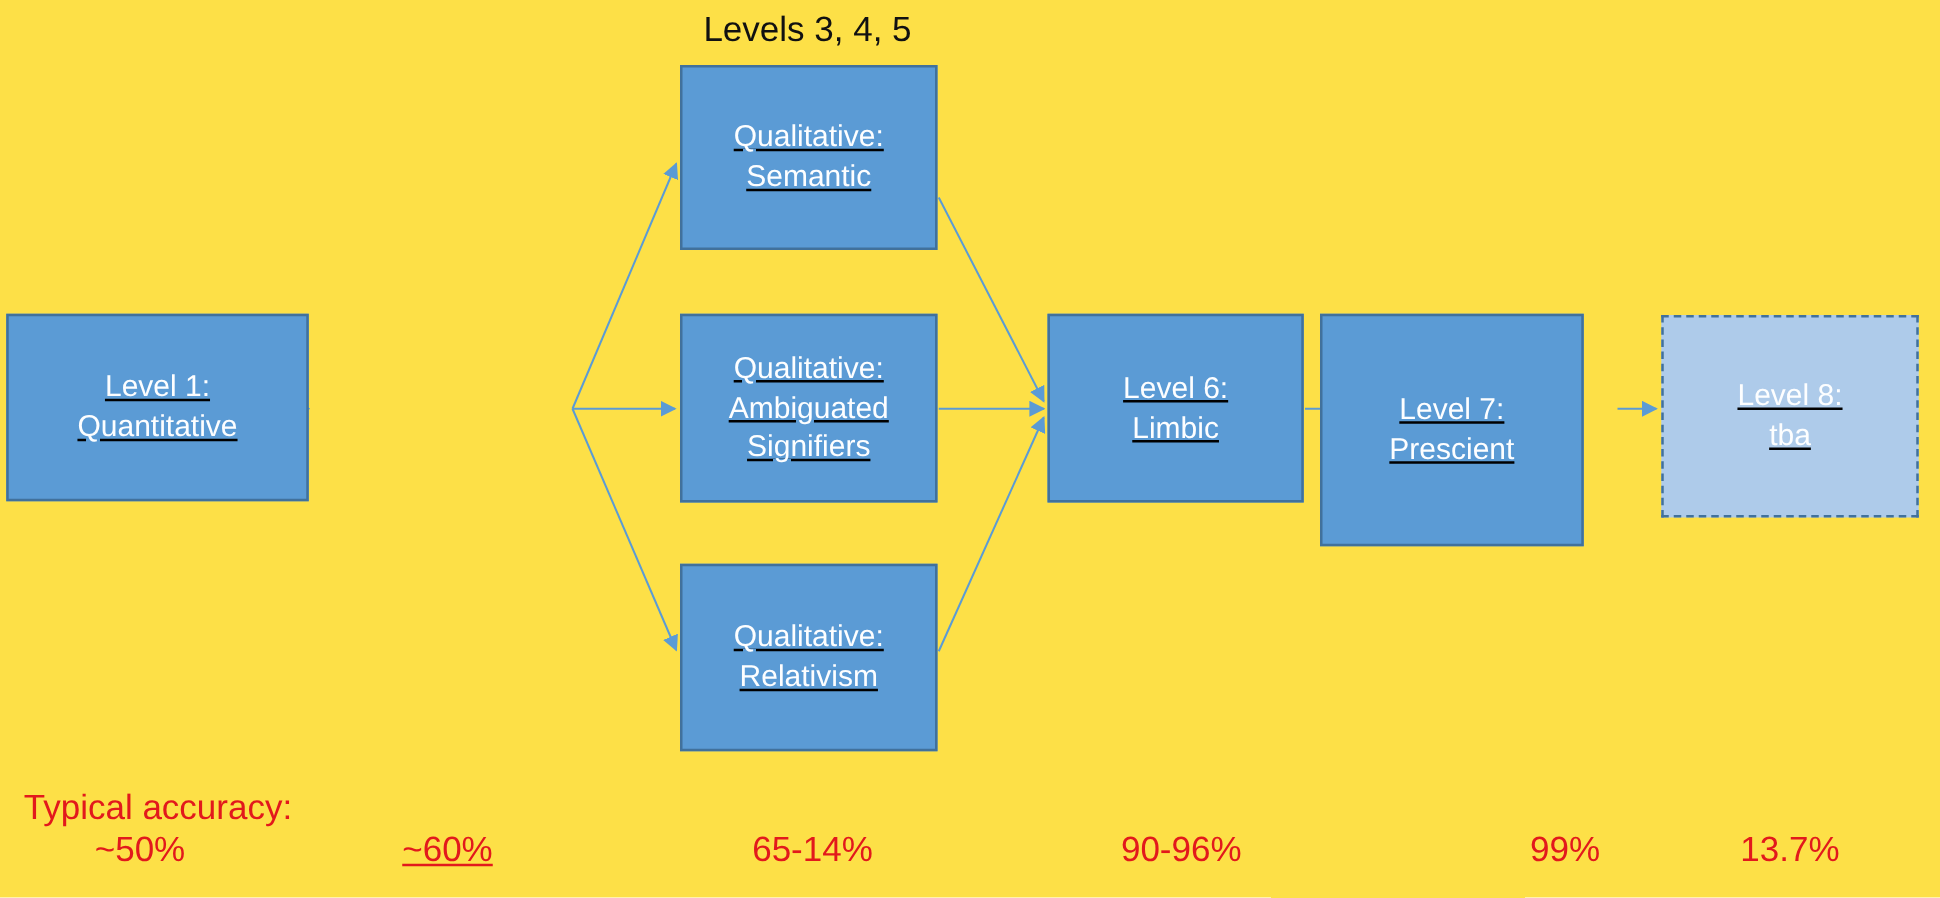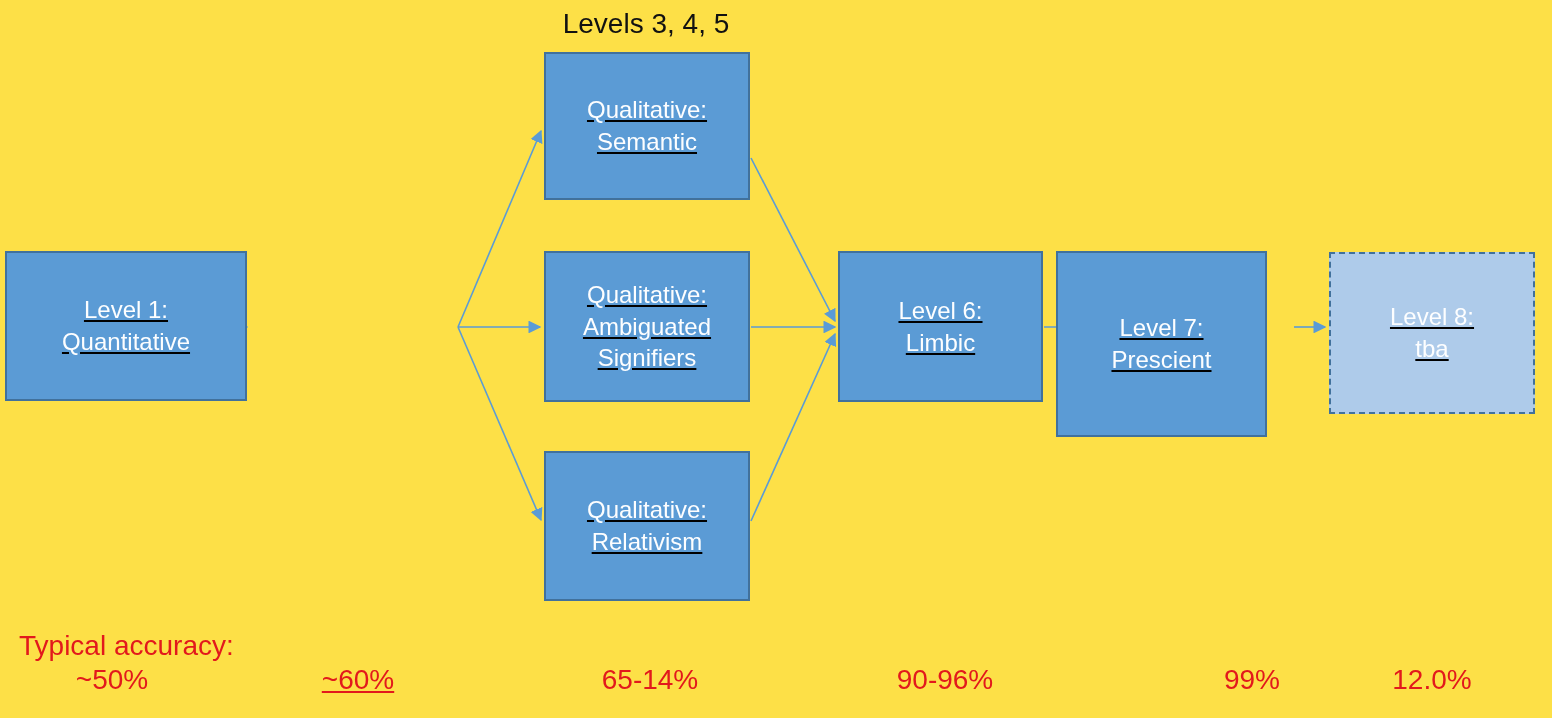--- a/index.html
+++ b/index.html
@@ -151,15 +151,15 @@
 tba</span>
   </div>
 
   <div class="accuracy-label">Typical accuracy:</div>
 
   <div class="accuracy-value" id="acc-0">~50%</div>
   <div class="accuracy-value" id="acc-1">~60%</div>
   <div class="accuracy-value" id="acc-2">65-14%</div>
   <div class="accuracy-value" id="acc-3">90-96%</div>
   <div class="accuracy-value" id="acc-4">99%</div>
-  <div class="accuracy-value" id="acc-5">12.0%</div>
+  <div class="accuracy-value" id="acc-5">13.7%</div>
 
 </div>
 
 </body></html>

